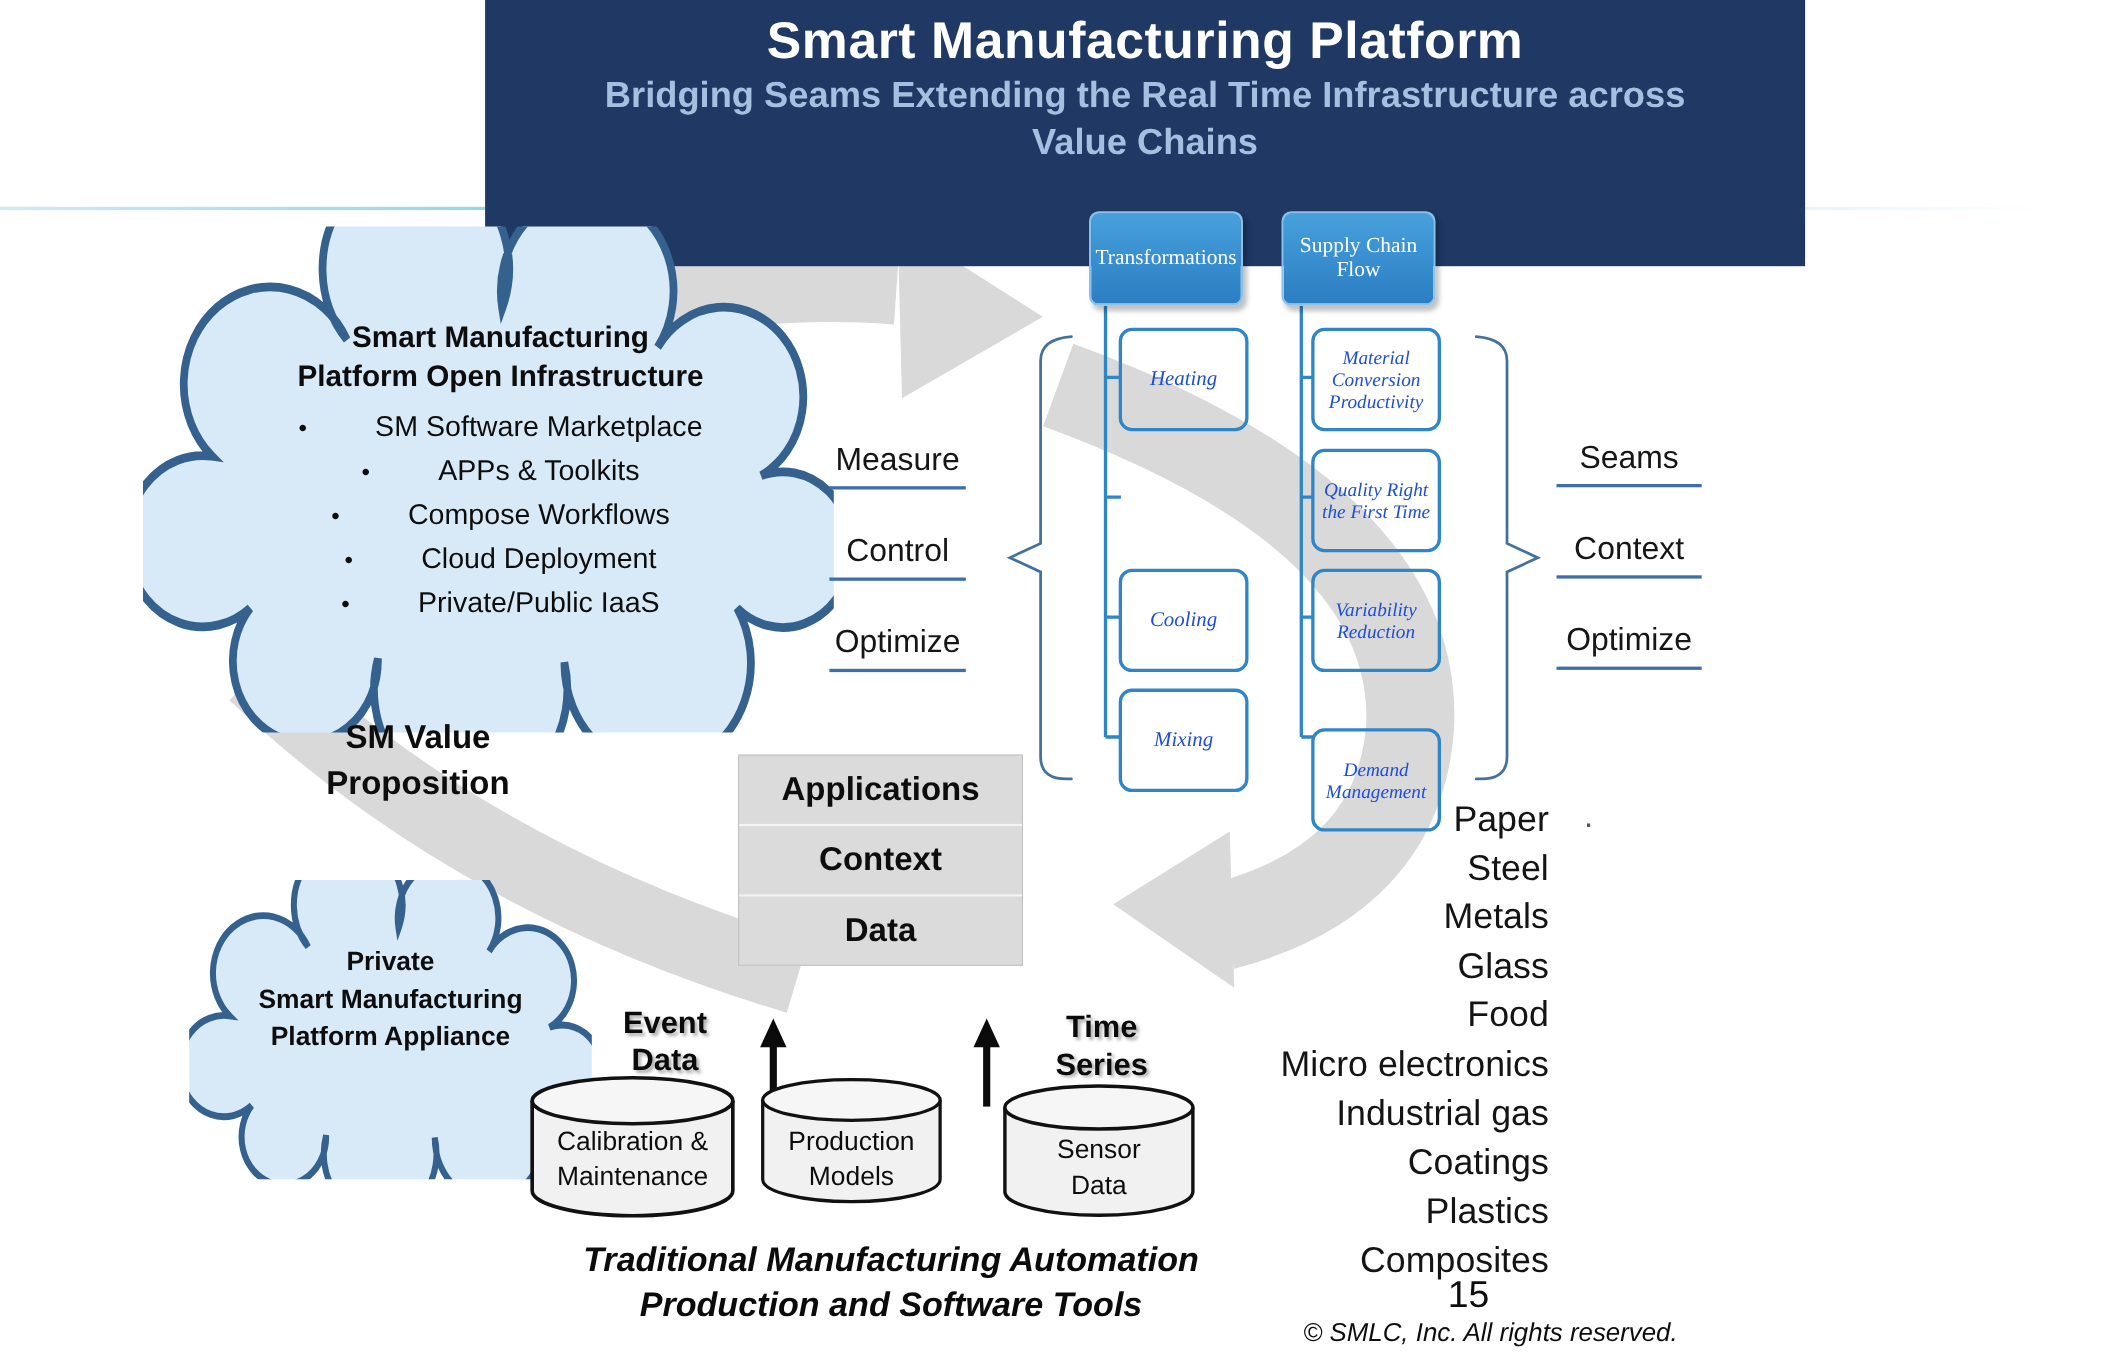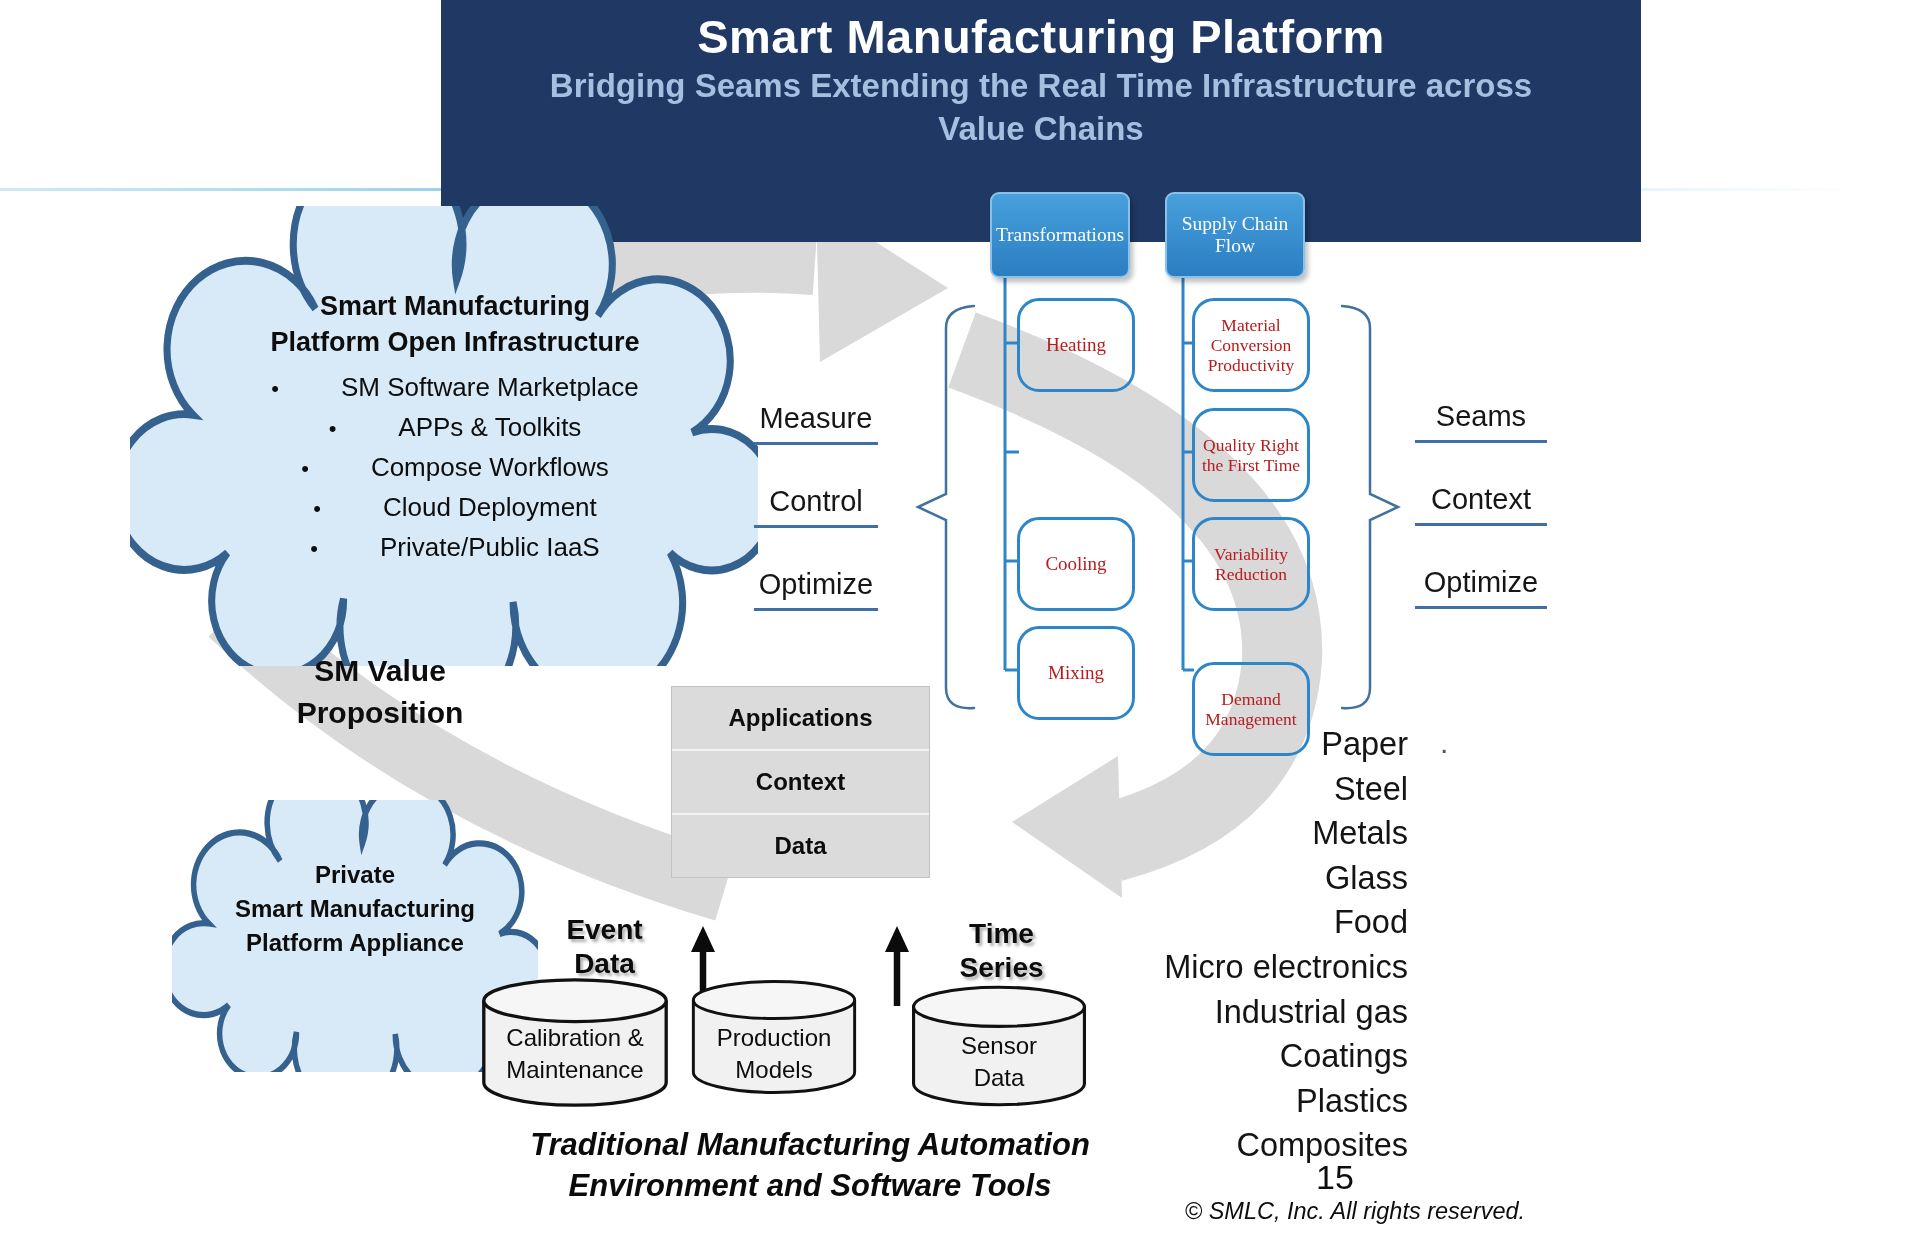--- a/index.html
+++ b/index.html
@@ -50,29 +50,29 @@
   .ctrl.l .ul{width:124px;} .ctrl.r .ul{width:132px;}
 
   .hdr{position:absolute;width:140px;height:86px;border-radius:9px;z-index:4;
        background:linear-gradient(180deg,var(--header_top) 0%,var(--header_bot) 100%);
        border:2px solid var(--header_border);color:#fff;
        font-family:"Liberation Serif",serif;font-size:19.5px;line-height:22px;
        display:flex;align-items:center;justify-content:center;text-align:center;
        white-space:pre-line;box-shadow:3px 4px 5px rgba(0,0,0,.25);box-sizing:border-box;}
 
   .ibox{position:absolute;width:112px;height:88px;border:3px solid var(--box_blue);
-        border-radius:22px;background:transparent;z-index:4;
-        font-family:"Liberation Serif",serif;font-size:19px;line-height:22px;color:#b91c1c;
-        display:flex;align-items:center;justify-content:center;text-align:center;white-space:pre-line;}
+        border-radius:12px;background:transparent;z-index:4;
+        font-family:"Liberation Serif",serif;font-size:19px;line-height:22px;color:#1d4ed8;
+        display:flex;align-items:center;justify-content:center;text-align:center;white-space:pre-line;font-style:italic;}
   .ibox.sm{font-size:17.5px;line-height:20px;}
 
   .stack{left:671px;top:686px;width:259px;z-index:4;border:1px solid var(--stack_border);
          box-sizing:border-box;background:var(--stack_bg);}
   .stack .row{height:62px;display:flex;align-items:center;justify-content:center;
-         font-size:24px;font-weight:bold;color:#0d0d0d;border-bottom:2px solid #f3f3f3;}
+         font-size:30px;font-weight:bold;color:#0d0d0d;border-bottom:2px solid #f3f3f3;}
   .stack .row:last-child{border-bottom:none;}
 
   .feed{position:absolute;font-weight:bold;font-size:28px;text-align:center;
         white-space:pre-line;line-height:34px;z-index:4;color:#0b0b0b;
         text-shadow:2.5px 2.5px 3px rgba(110,110,110,.55);}
 
   .cyl{z-index:3;}
   .cyl .body{fill:#F1F1F1;stroke:#111;stroke-width:3.5;}
   .cyl .lid{fill:#F6F6F6;stroke:#111;stroke-width:3.5;}
   .cyl-label{position:absolute;font-size:24px;line-height:32px;text-align:center;
@@ -228,21 +228,21 @@
   </svg>
   <div class="cyl-label" style="left:480px;top:1022px;width:190px;">Calibration &amp;
 Maintenance</div>
   <div class="cyl-label" style="left:690px;top:1022px;width:168px;text-align:center;">Production
 Models</div>
   <div class="cyl-label" style="left:910px;top:1030px;width:178px;">Sensor
 Data</div>
 
   <div class="abs caption">
     <div>Traditional Manufacturing Automation</div>
-    <div>Environment and Software Tools</div>
+    <div>Production and Software Tools</div>
   </div>
 
   <div class="abs industries">
     <div>Paper</div>
     <div>Steel</div>
     <div>Metals</div>
     <div>Glass</div>
     <div>Food</div>
     <div>Micro electronics</div>
     <div>Industrial gas</div>

